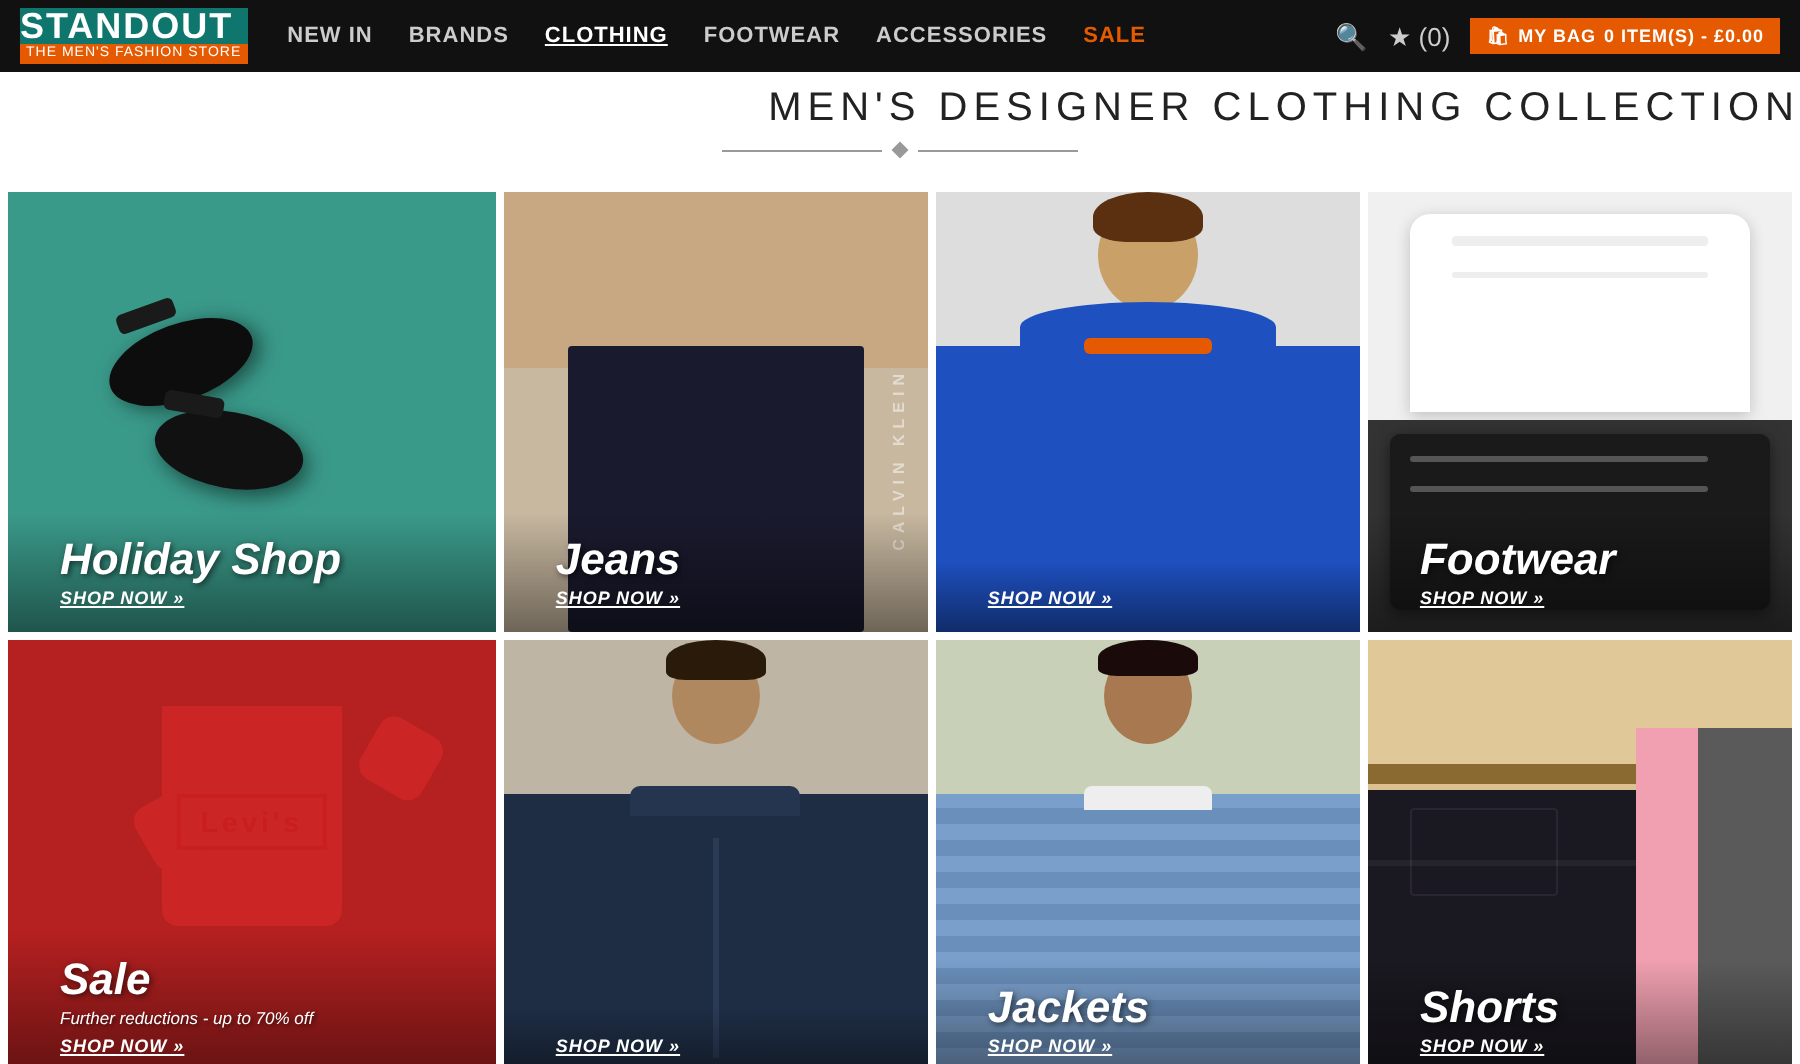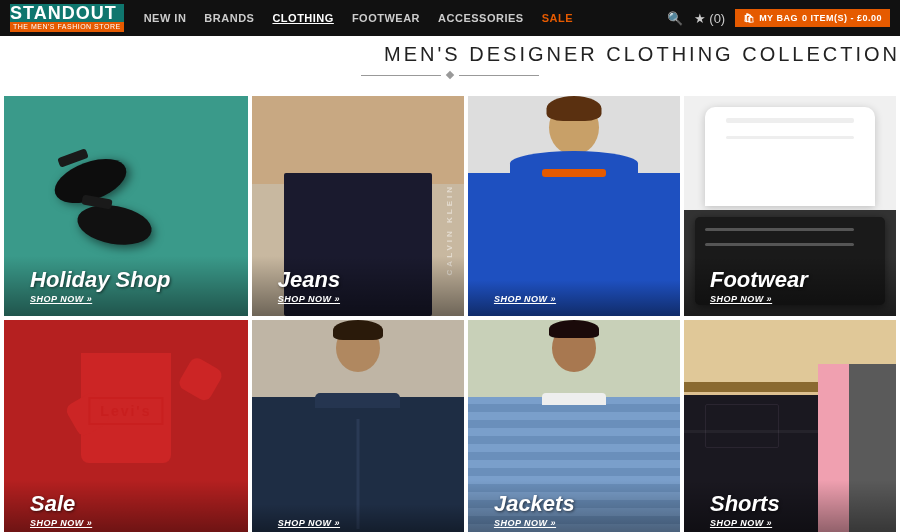--- a/index.html
+++ b/index.html
@@ -306,20 +306,21 @@
           <div style="position:absolute;top:15%;left:50%;transform:translateX(-50%);width:90px;height:110px;background:#cc2525;border-radius:0 0 8px 8px;"></div>
 
           <div style="position:absolute;top:15%;left:50%;transform:translateX(-60%);width:35px;height:35px;background:#cc2525;border-radius:8px;transform:rotate(-30deg) translateX(-70px) translateY(10px);"></div>
           <div style="position:absolute;top:15%;right:10%;width:35px;height:35px;background:#cc2525;border-radius:8px;transform:rotate(30deg) translateY(10px);"></div>
 
           <div style="position:absolute;top:35%;left:50%;transform:translateX(-50%);font-size:14px;font-weight:900;color:rgba(200,30,30,0.9);letter-spacing:2px;border:2px solid rgba(200,30,30,0.8);padding:4px 10px;white-space:nowrap;">Levi's</div>
         </div>
       </div>
       <div class="item-overlay">
         <div class="item-label">Sale</div>
+        <div class="item-sublabel">Further reductions - up to 70% off</div>
         <span class="shop-now">SHOP NOW »</span>
       </div>
     </div>
 
     <div class="grid-item">
       <div class="product-visual">
         <div style="width:100%;height:100%;position:relative;overflow:hidden;background:#bfb5a5;">
 
           <div style="position:absolute;top:2%;left:50%;transform:translateX(-50%);width:44px;height:48px;background:#b08860;border-radius:50%;"></div>
 

